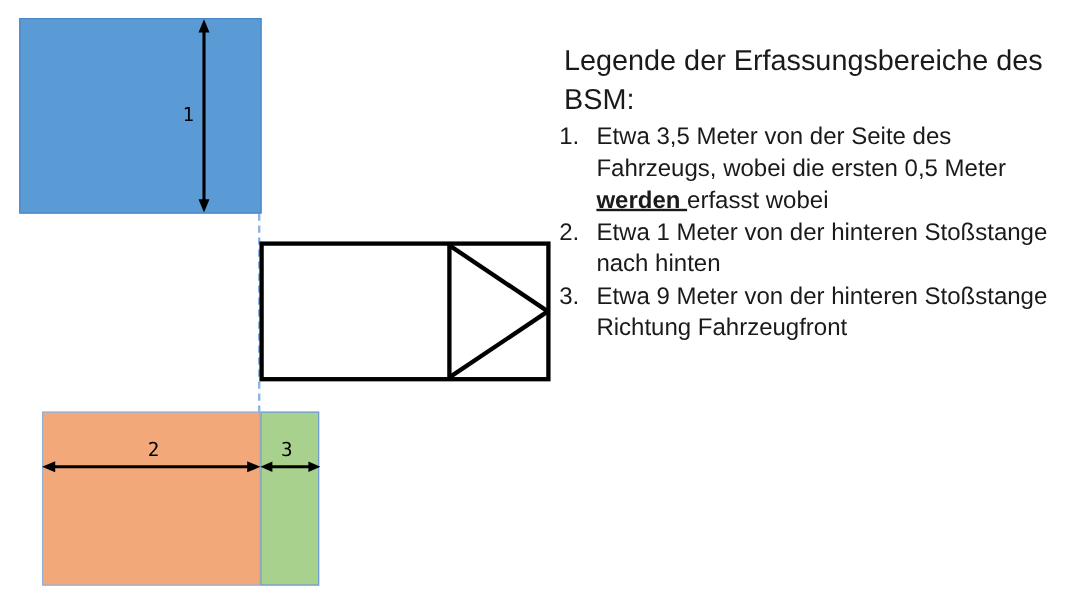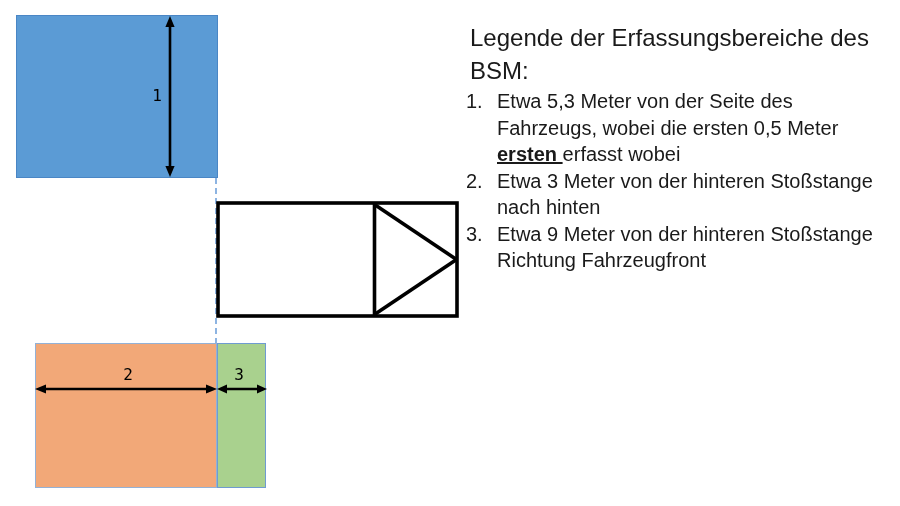--- a/index.html
+++ b/index.html
@@ -46,21 +46,21 @@
     z-index: 5;
   }
   #zlabel1 { left: 149px; top: 87px; }
   #zlabel2 { left: 120px; top: 366px; }
   #zlabel3 { left: 231px; top: 366px; }
 
   
   .legend { left: 466px; top: 21px; width: 421px; }
   .legend-title {
     font-size: 24px; line-height: 33px;
-    margin: 0 0 0 4px; color: #1a1a1a;
+    margin: 13px 0 0 4px; color: #1a1a1a;
   }
   .legend-list { margin-top: 1px; }
   .legend-item { display: flex; font-size: 20px; line-height: 26.5px; }
   .legend-item .num { width: 31px; flex: 0 0 31px; }
   .legend-item .txt { flex: 1 1 auto; }
   .emph { font-weight: 700; text-decoration: underline; }
 </style>
 </head>
 <body>
 
@@ -101,26 +101,26 @@
     <polygon points="51,7 41,2.6 41,11.4"></polygon>
   </svg>
   <span id="zlabel3" class="zlabel">3</span>
 
   <div class="abs legend">
     <div class="legend-title">Legende der Erfassungsbereiche des BSM:</div>
     <div class="legend-list">
 
       <div class="legend-item">
         <span class="num">1.</span>
-        <span class="txt"><span>Etwa 5,3 Meter von der Seite des Fahrzeugs, wobei die ersten 0,5 Meter </span><span class="emph">ersten </span><span>erfasst wobei</span></span>
+        <span class="txt"><span>Etwa 3,5 Meter von der Seite des Fahrzeugs, wobei die ersten 0,5 Meter </span><span class="emph">werden </span><span>erfasst wobei</span></span>
       </div>
 
       <div class="legend-item">
         <span class="num">2.</span>
-        <span class="txt">Etwa 3 Meter von der hinteren Stoßstange nach hinten</span>
+        <span class="txt">Etwa 1 Meter von der hinteren Stoßstange nach hinten</span>
       </div>
 
       <div class="legend-item">
         <span class="num">3.</span>
         <span class="txt">Etwa 9 Meter von der hinteren Stoßstange Richtung Fahrzeugfront</span>
       </div>
 
     </div>
   </div>
 

